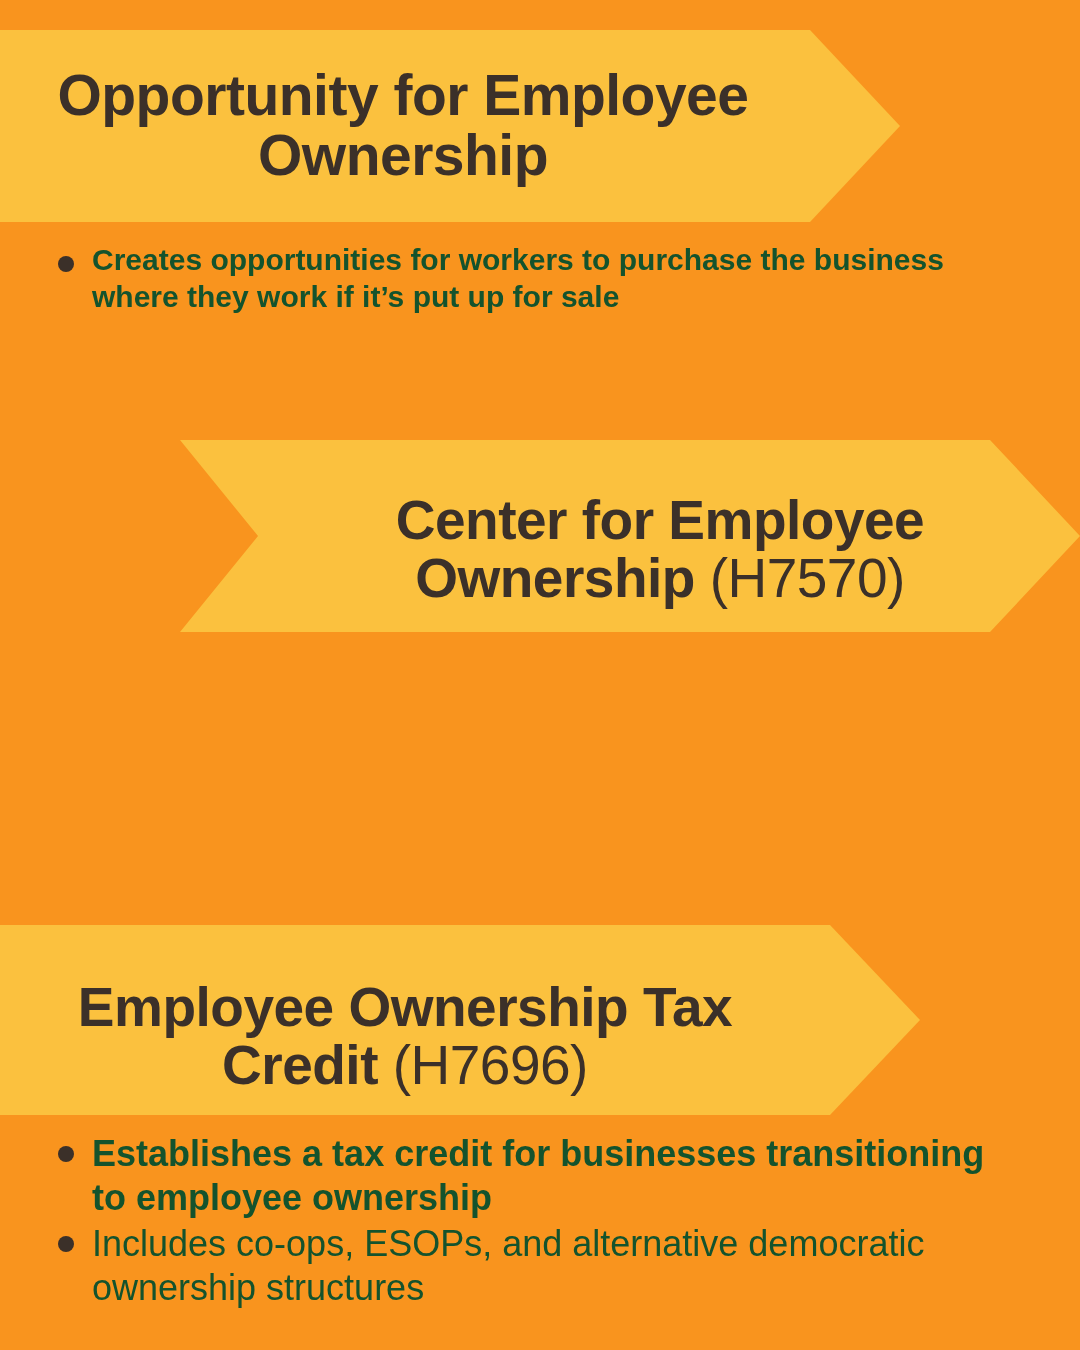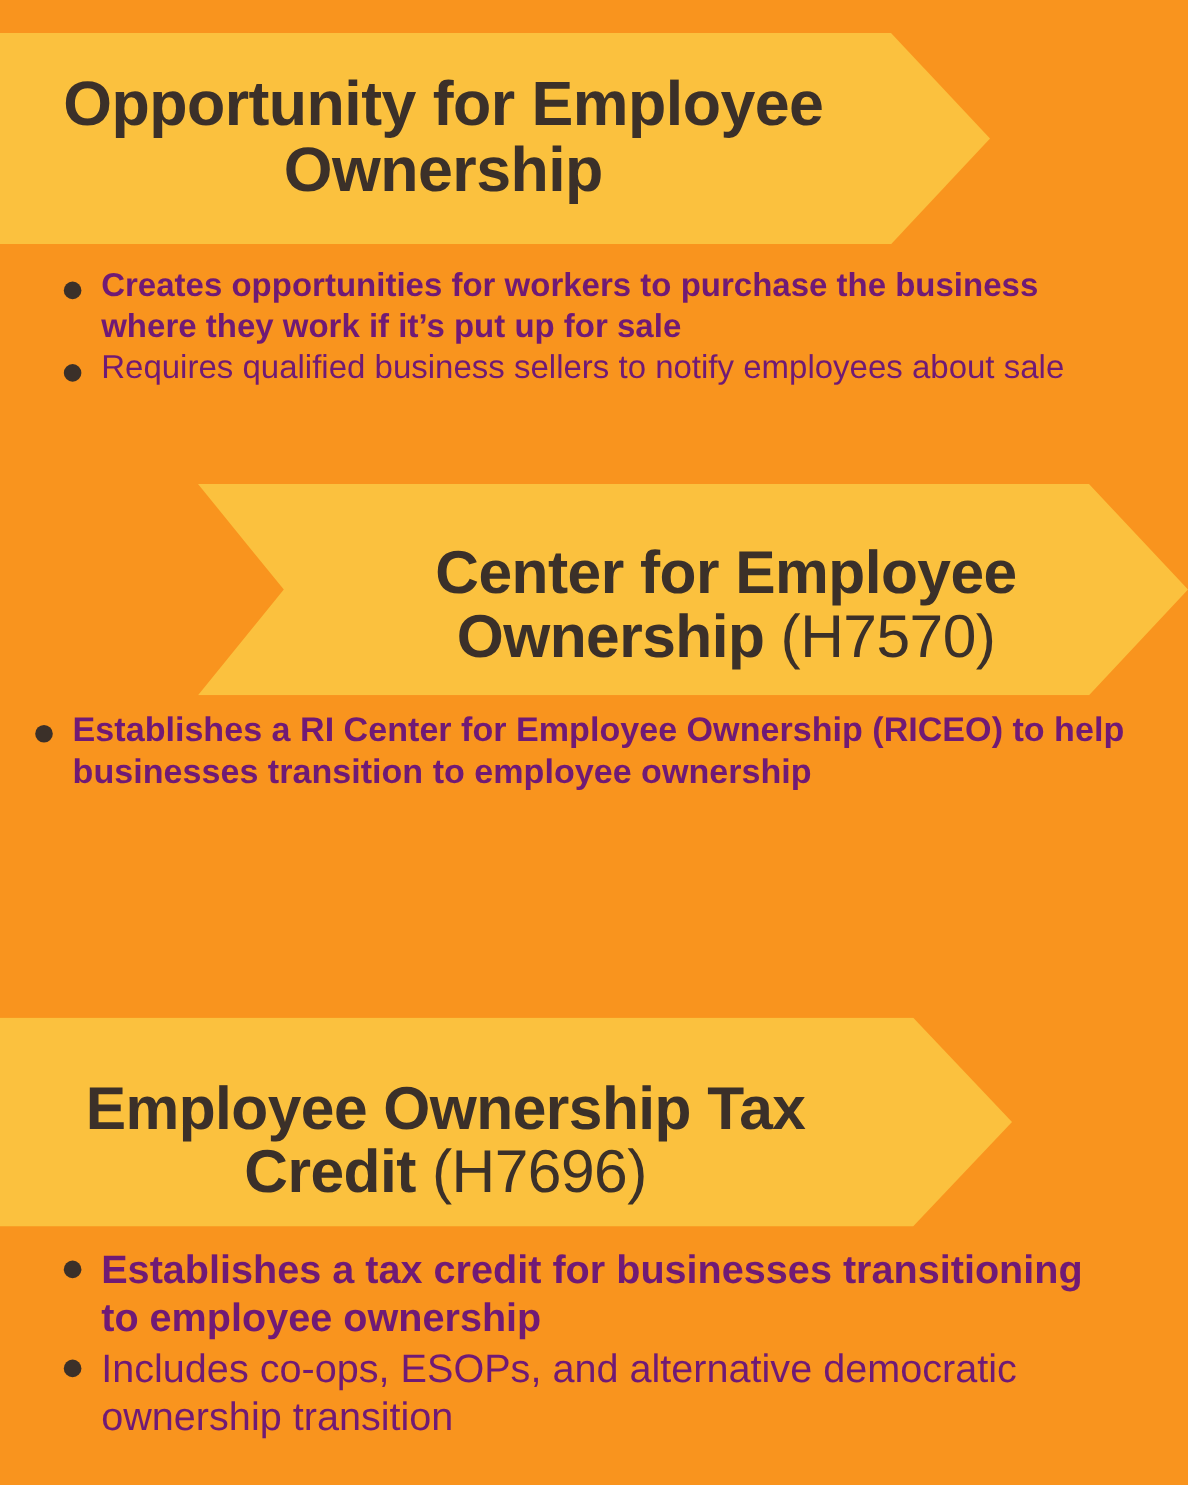--- a/index.html
+++ b/index.html
@@ -82,21 +82,21 @@
   }
   #banner-3 .banner-text {
     font-size: 55px;
     padding-left: 20px;
     padding-right: 130px;
   }
 
   
   .bullets {
     position: absolute;
-    color: #701a75;
+    color: #14532d;
     box-sizing: border-box;
   }
   .bullet-item {
     display: flex;
     align-items: flex-start;
     margin-bottom: 2px;
   }
   .bullet-dot {
     flex: 0 0 auto;
     width: 16px;
@@ -142,49 +142,41 @@
     <div class="banner-text">
       <span>Opportunity for Employee Ownership</span><span class="light"></span>
     </div>
   </div>
 
   <div class="bullets" id="bullets-1">
     <div class="bullet-item bold">
       <span class="bullet-dot"></span>
       <span class="bullet-text">Creates opportunities for workers to purchase the business where they work if it’s put up for sale</span>
     </div>
-    <div class="bullet-item">
-      <span class="bullet-dot"></span>
-      <span class="bullet-text">Requires qualified business sellers to notify employees about sale</span>
-    </div>
   </div>
 
   <div class="banner" id="banner-2">
     <div class="banner-text">
       <span>Center for Employee Ownership </span><span class="light">(H7570)</span>
     </div>
   </div>
 
   <div class="bullets" id="bullets-2">
-    <div class="bullet-item bold">
-      <span class="bullet-dot"></span>
-      <span class="bullet-text">Establishes a RI Center for Employee Ownership (RICEO) to help businesses transition to employee ownership</span>
-    </div>
   </div>
 
   <div class="banner" id="banner-3">
     <div class="banner-text">
       <span>Employee Ownership Tax Credit </span><span class="light">(H7696)</span>
     </div>
   </div>
 
   <div class="bullets" id="bullets-3">
     <div class="bullet-item bold">
       <span class="bullet-dot"></span>
       <span class="bullet-text">Establishes a tax credit for businesses transitioning to employee ownership</span>
     </div>
     <div class="bullet-item">
       <span class="bullet-dot"></span>
-      <span class="bullet-text">Includes co-ops, ESOPs, and alternative democratic ownership transition</span>
+      <span class="bullet-text">Includes co-ops, ESOPs, and alternative democratic ownership structures</span>
     </div>
   </div>
 
 </div>
 
 </body></html>

